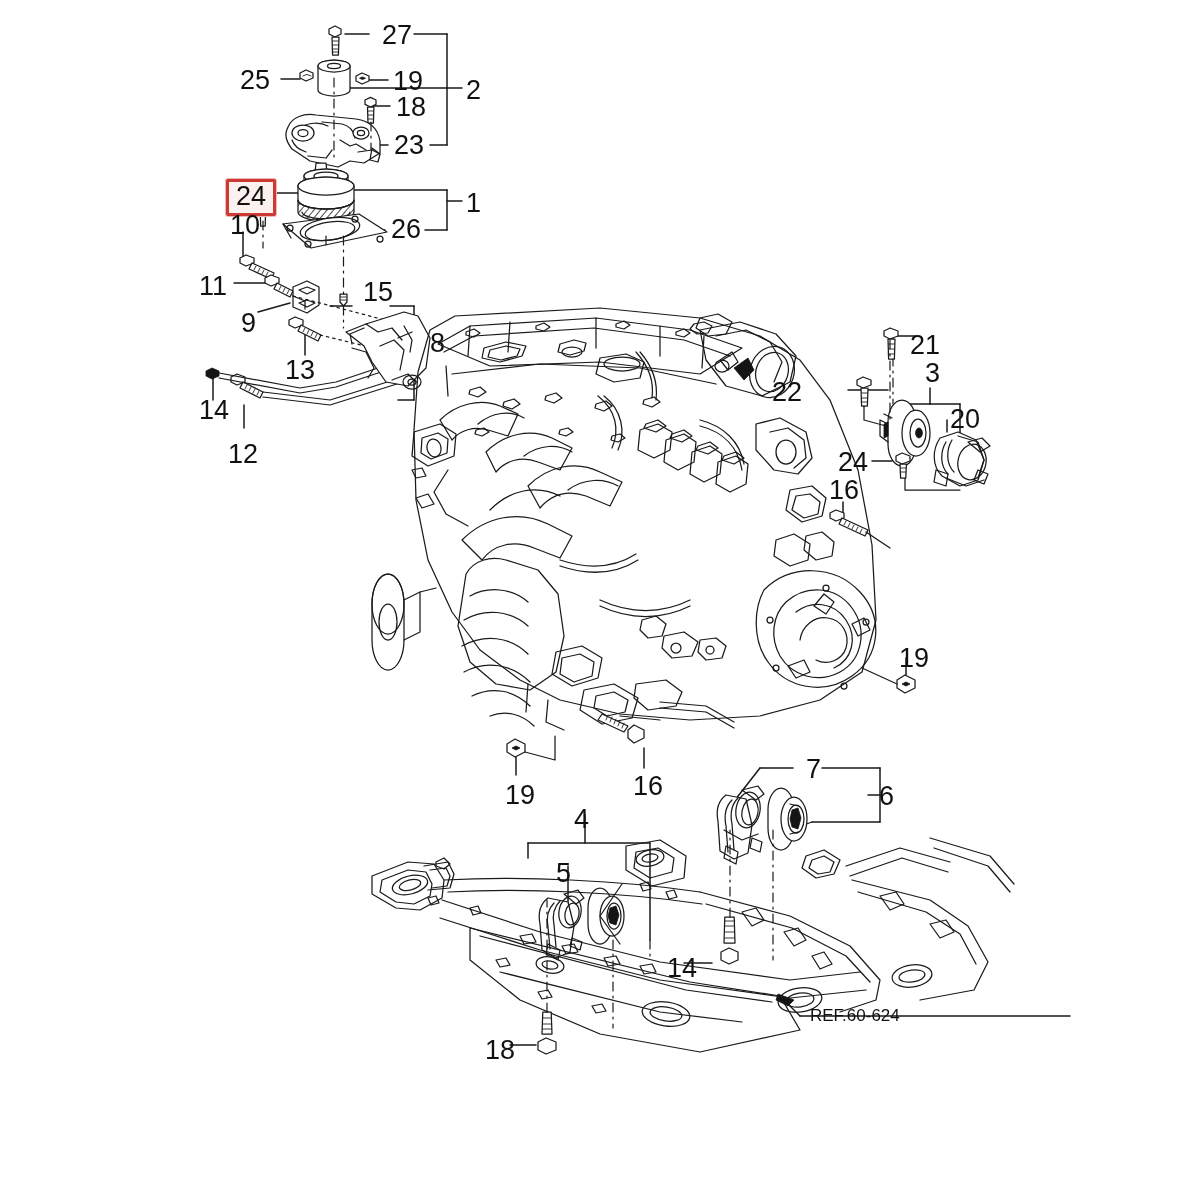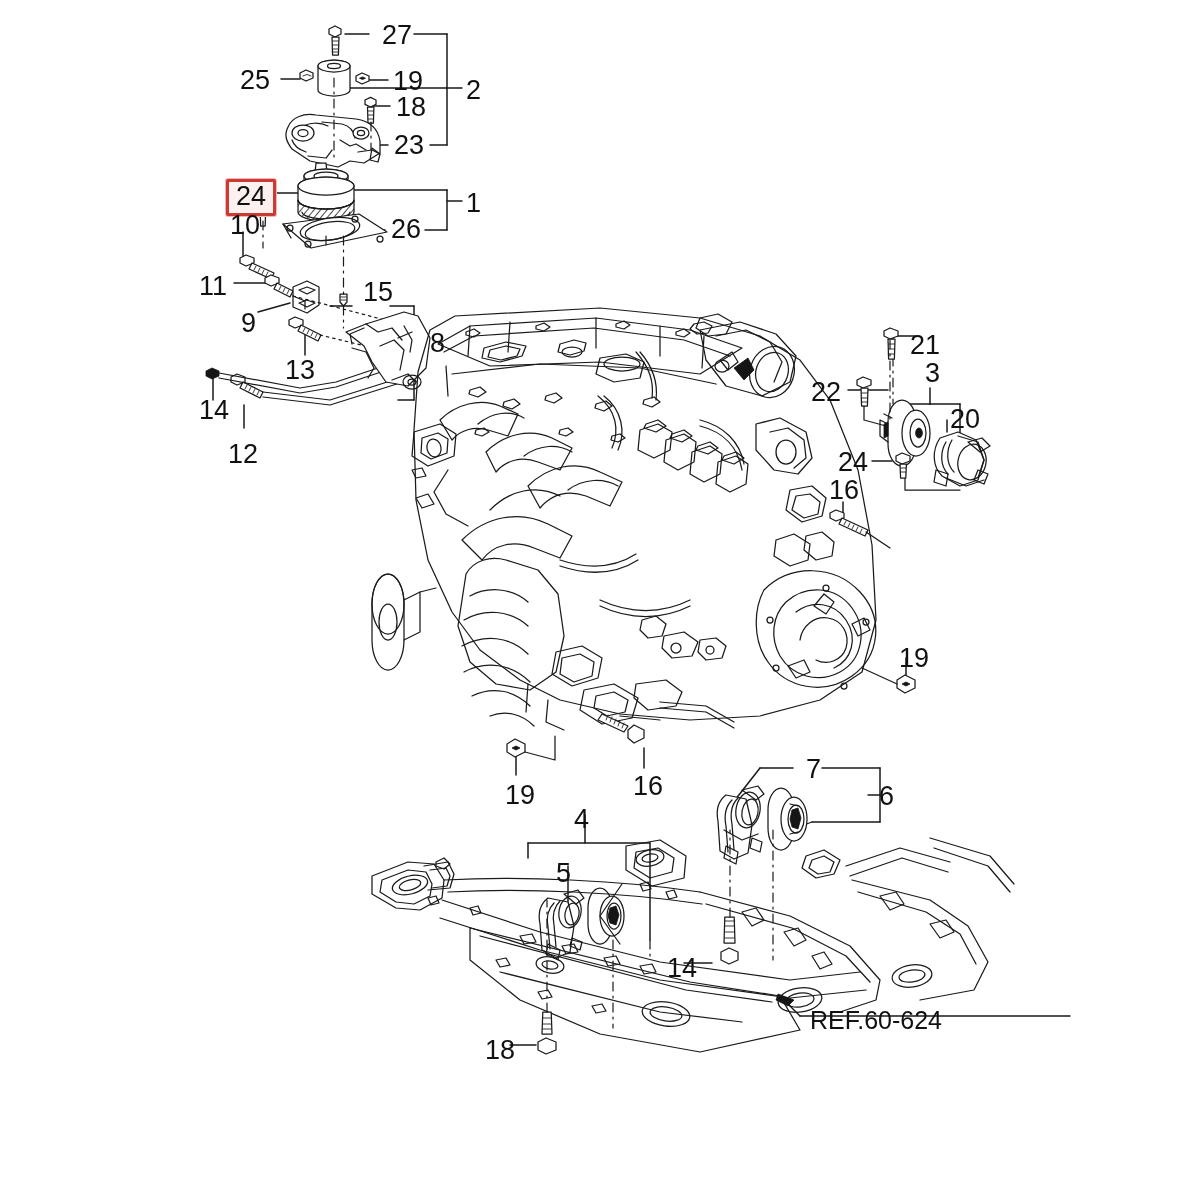--- a/index.html
+++ b/index.html
@@ -30,21 +30,21 @@
     border:3px solid #cc3a33;
     background:#fdf1f0;
     padding:1px 7px 3px 7px;
     border-radius:2px;
     box-shadow:0 0 0 1px #f0b8b4;
   }
 
   .refnote{
     position:absolute;
     font-family:"Liberation Sans", sans-serif;
-    font-size:25px;
+    font-size:17px;
     color:#111;
     white-space:nowrap;
     text-align:right;
   }
 
   
   #banner{
     position:absolute;left:0;top:1090px;width:1200px;height:110px;
     background:#ffffff;
   }
@@ -659,21 +659,21 @@
       <div class="callout" style="left: 391px; top: 216px;">26</div>
       <div class="callout" style="left: 199px; top: 273px;">11</div>
       <div class="callout" style="left: 241px; top: 310px;">9</div>
       <div class="callout" style="left: 363px; top: 279px;">15</div>
       <div class="callout" style="left: 430px; top: 330px;">8</div>
       <div class="callout" style="left: 285px; top: 357px;">13</div>
       <div class="callout" style="left: 199px; top: 397px;">14</div>
       <div class="callout" style="left: 228px; top: 441px;">12</div>
       <div class="callout" style="left: 910px; top: 324px; margin-top: 8px;">21</div>
       <div class="callout" style="left: 925px; top: 360px;">3</div>
-      <div class="callout" style="left: 811px; top: 379px;">22</div>
+      <div class="callout" style="left: 772px; top: 379px;">22</div>
       <div class="callout" style="left: 950px; top: 406px;">20</div>
       <div class="callout" style="left: 838px; top: 449px;">24</div>
       <div class="callout" style="left: 829px; top: 477px;">16</div>
       <div class="callout" style="left: 899px; top: 645px;">19</div>
       <div class="callout" style="left: 505px; top: 782px;">19</div>
       <div class="callout" style="left: 633px; top: 773px;">16</div>
       <div class="callout" style="left: 806px; top: 756px;">7</div>
       <div class="callout" style="left: 879px; top: 783px;">6</div>
       <div class="callout" style="left: 574px; top: 806px;">4</div>
       <div class="callout" style="left: 556px; top: 860px;">5</div>

